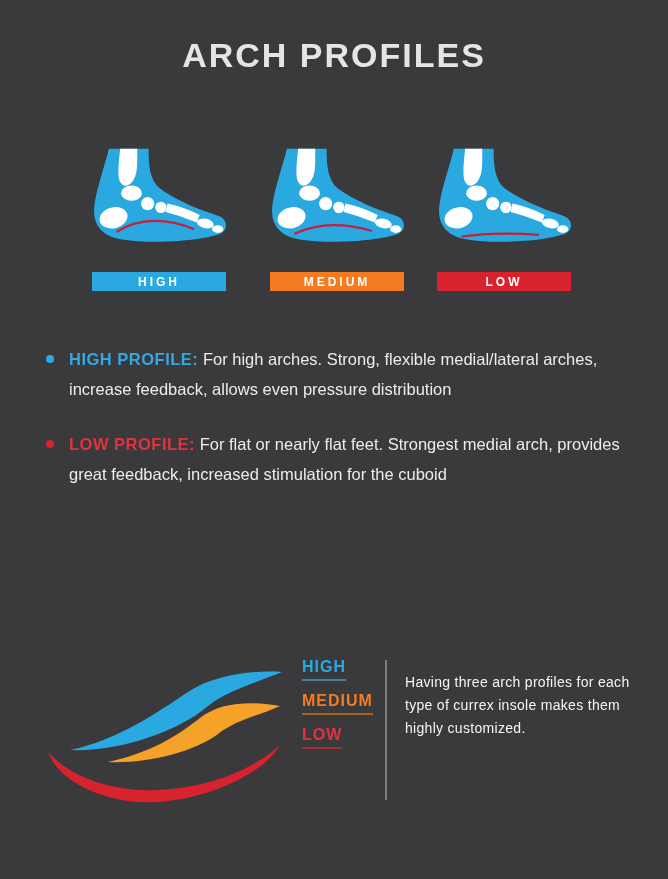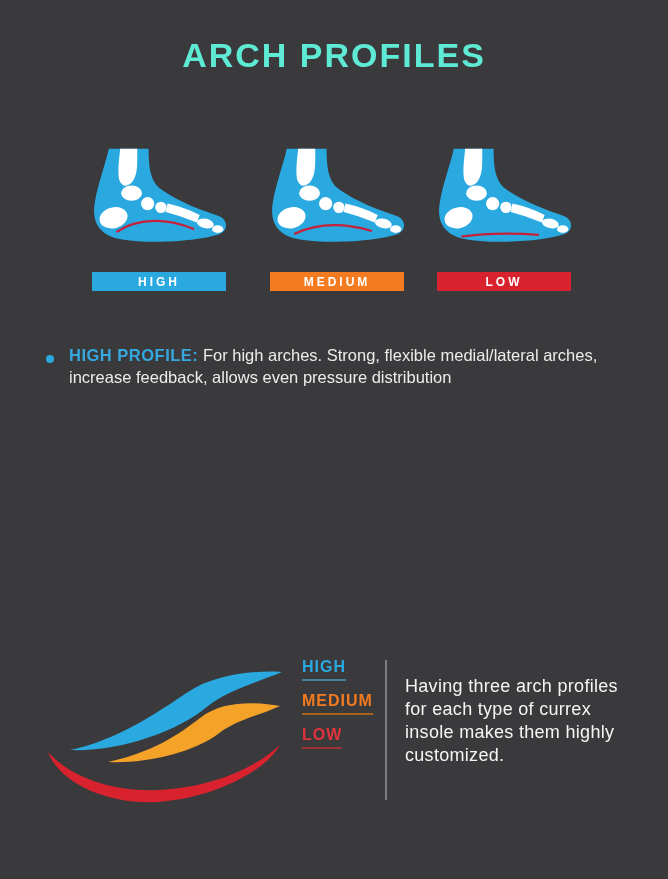--- a/index.html
+++ b/index.html
@@ -1,45 +1,45 @@
 <!DOCTYPE html>
 <html><head>
 <meta charset="utf-8">
 <style>
   html,body{margin:0;padding:0;background:#3a393c;}
   .page{position:relative;width:668px;height:879px;background:#3a393c;overflow:hidden;
         font-family:"Liberation Sans",sans-serif;}
   .title{position:absolute;top:36px;left:0;width:668px;text-align:center;
-         color:#5eead4;font-size:34px;font-weight:bold;letter-spacing:2px;margin:0;}
+         color:#e5e5e5;font-size:34px;font-weight:bold;letter-spacing:2px;margin:0;}
   
   .card{position:absolute;top:148px;width:142px;display:flex;flex-direction:column;align-items:center;}
   .card.c0{left:88px}.card.c1{left:266px}.card.c2{left:433px}
   .foot{width:142px;height:96px;display:block;}
   .bar{margin-top:28px;width:134px;height:19px;display:flex;align-items:center;justify-content:center;
        color:#ffffff;font-size:12px;font-weight:bold;letter-spacing:3px;}
   .bg-high{background:#29a9e0}.bg-medium{background:#f47b20}.bg-low{background:#d8232e}
   
   .bullets{position:absolute;left:46px;top:344px;width:578px;list-style:none;margin:0;padding:0;}
   .bullets li{position:relative;padding-left:23px;margin-bottom:25px;
-              color:#ececec;font-size:16.5px;line-height:22px;}
+              color:#ececec;font-size:16.5px;line-height:30px;}
   .dot{position:absolute;left:0;top:11px;width:8px;height:8px;border-radius:50%;}
   .dot-high{background:#29a9e0}.dot-medium{background:#f47b20}.dot-low{background:#d8232e}
   .blabel{font-weight:bold;letter-spacing:0.5px;}
   .t-high{color:#35a8e0}.t-medium{color:#f47b20}.t-low{color:#e2333d}
   
   .curves{position:absolute;left:28px;top:640px;width:350px;height:175px;}
   .legend{position:absolute;left:302px;top:658px;display:flex;flex-direction:column;}
   .legend-item{font-size:16px;font-weight:bold;letter-spacing:1px;margin-bottom:11px;
                padding-bottom:3px;border-bottom:2px solid;align-self:flex-start;}
   .li-high{color:#29a9e0;border-color:#4a7f9e}
   .li-medium{color:#f47b20;border-color:#a8611f}
   .li-low{color:#e2333d;border-color:#9e3038}
   .divider{position:absolute;left:385px;top:660px;width:2px;height:140px;background:#7d7d80;}
   .footnote{position:absolute;left:405px;top:657px;width:236px;color:#f5f5f5;
-            font-size:18px;line-height:23px;letter-spacing:0.3px;}
+            font-size:14px;line-height:23px;letter-spacing:0.3px;}
 </style>
 </head>
 <body>
 
 <div class="page">
 
   <h1 class="title">ARCH PROFILES</h1>
 
   <div class="card c0">
     <svg class="foot" viewBox="0 0 150 100">
@@ -94,20 +94,25 @@
       <span>LOW</span>
     </div>
   </div>
 
   <ul class="bullets">
     <li>
       <span class="dot dot-high"></span>
       <strong class="blabel t-high">HIGH PROFILE:</strong>
       <span>For high arches. Strong, flexible medial/lateral arches, increase feedback, allows even pressure distribution</span>
     </li>
+    <li>
+      <span class="dot dot-low"></span>
+      <strong class="blabel t-low">LOW PROFILE:</strong>
+      <span>For flat or nearly flat feet. Strongest medial arch, provides great feedback, increased stimulation for the cuboid</span>
+    </li>
   </ul>
 
   <svg class="curves" viewBox="0 0 350 175">
     <path fill="#29a9e0" d="M42,110 C90,100 130,72 160,52 C185,35 225,30 254,32 C230,42 200,50 180,66 C150,92 90,112 42,110 Z"></path>
     <path fill="#f5a229" d="M80,122 C125,112 150,95 172,78 C195,60 228,62 252,66 C230,76 208,80 190,94 C165,113 115,124 80,122 Z"></path>
     <path fill="#d8232e" d="M20,112 C45,140 90,152 130,150 C190,147 230,125 252,105 C240,128 190,158 130,162 C75,165 30,140 20,112 Z"></path>
   </svg>
 
   <div class="legend">
     <span class="legend-item li-high">HIGH</span>

